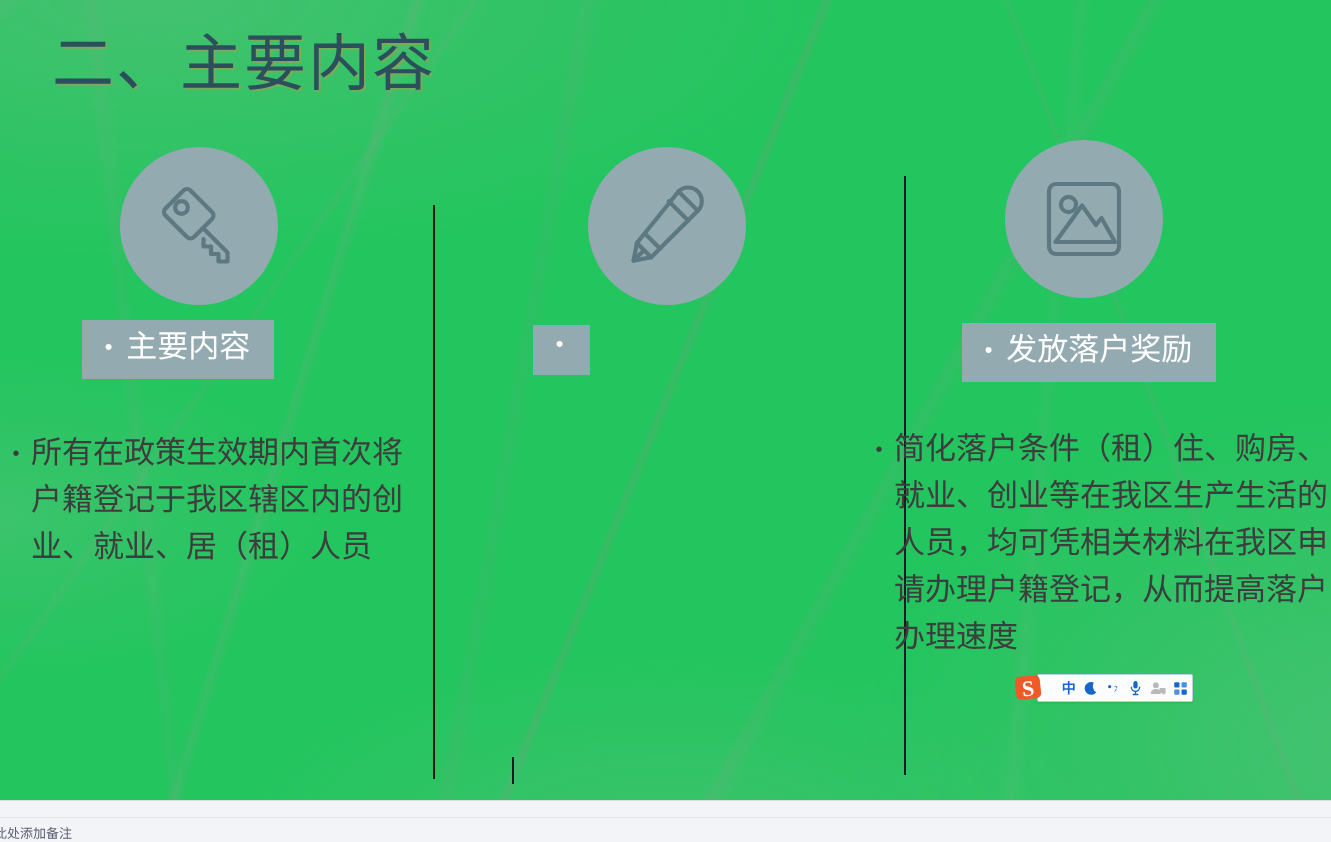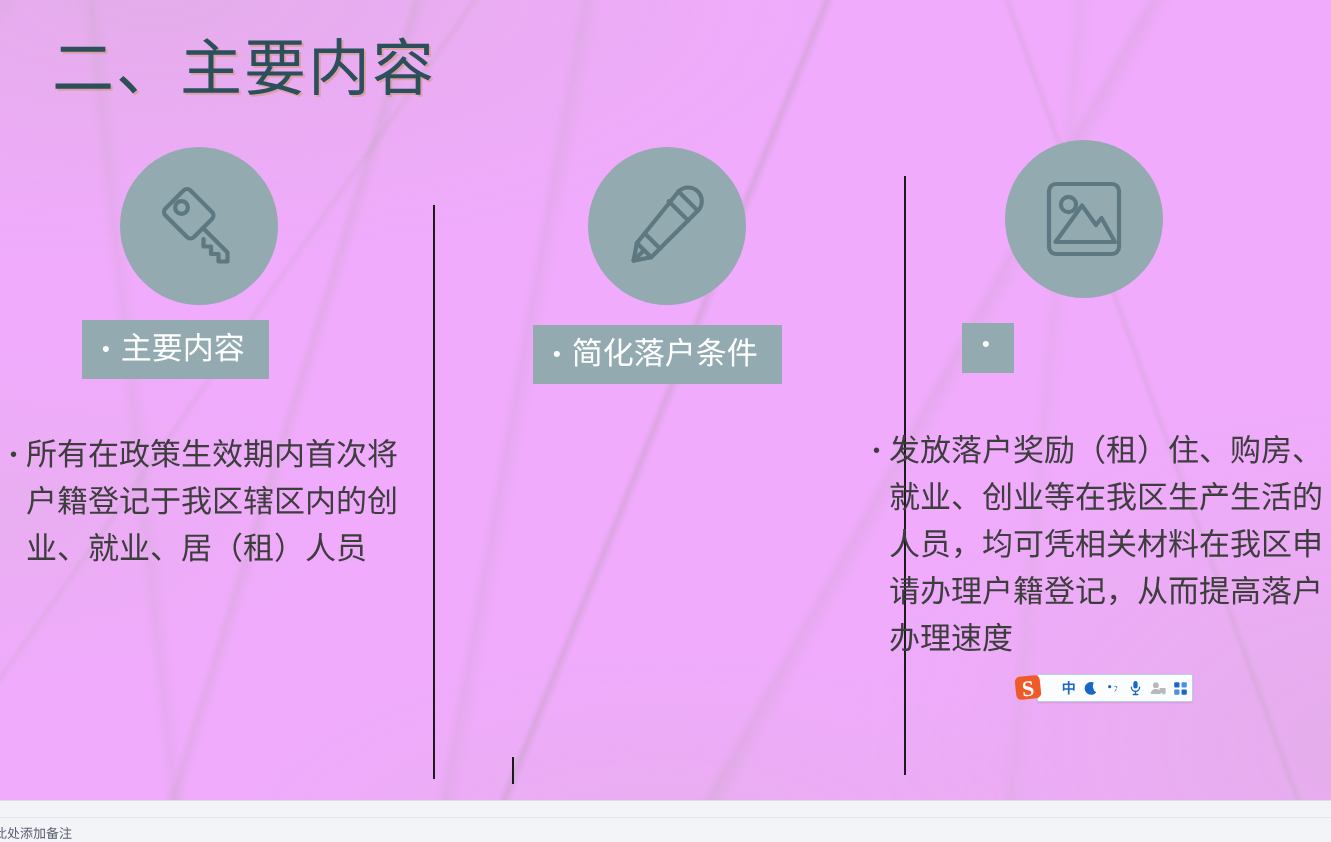--- a/index.html
+++ b/index.html
@@ -12,22 +12,23 @@
     font-family: "Liberation Sans", "DejaVu Sans", sans-serif;
     background: #ffffff;
   }
 
   
   #slide {
     position: absolute;
     left: 0; top: 0;
     width: 1331px;
     height: 800px;
-    background-color: #f0abfc;
+    background-color: #22c55e;
     overflow: hidden;
+    font-family: Liberation Mono, monospace;
   }
 
   
   #slide::before {
     content: "";
     position: absolute;
     inset: -10%;
     background:
       linear-gradient(107deg, rgba(0,0,0,0) 30%, rgba(163,158,152,0.16) 30.4%, rgba(0,0,0,0) 31%),
       linear-gradient(100deg, rgba(0,0,0,0) 41%, rgba(150,145,140,0.10) 41.5%, rgba(0,0,0,0) 42.4%),
@@ -272,43 +273,43 @@
           <path d="M47.8 21.2 L67.1 40.5"></path>
           <path d="M15.9 63 L30.2 77.3"></path>
           <path d="M24.6 54.3 L38.9 68.6"></path>
           <path d="M12.6 80.6 L22 71.2"></path>
         </svg>
       </span>
     </div>
 
     <div class="heading-banner">
       <span class="bullet">•</span>
-      <span>简化落户条件</span>
     </div>
 
     <div class="body-text">
       <span class="bullet">•</span>
-      <span class="para">发放落户奖励（租）住、购房、就业、创业等在我区生产生活的人员，均可凭相关材料在我区申请办理户籍登记，从而提高落户办理速度</span>
+      <span class="para">简化落户条件（租）住、购房、就业、创业等在我区生产生活的人员，均可凭相关材料在我区申请办理户籍登记，从而提高落户办理速度</span>
     </div>
   </div>
 
   <div class="column" id="col-2">
 
     <div class="icon-circle">
       <span>
         <svg width="92" height="92" viewBox="0 0 92 92" fill="none" stroke="#5d7880" stroke-width="4.2" stroke-linejoin="round" stroke-linecap="round">
           <rect x="11" y="11" width="70" height="70" rx="7"></rect>
           <circle cx="30.5" cy="31.5" r="7.6"></circle>
           <path d="M17.5 69 L44 32.5 L58 52 L63.5 45 L77 69 Z"></path>
         </svg>
       </span>
     </div>
 
     <div class="heading-banner">
       <span class="bullet">•</span>
+      <span>发放落户奖励</span>
     </div>
 
   </div>
 
   <div id="text-caret"></div>
 </div>
 
 <div id="ime-toolbar">
   <span class="ime-spacer"></span>
 

